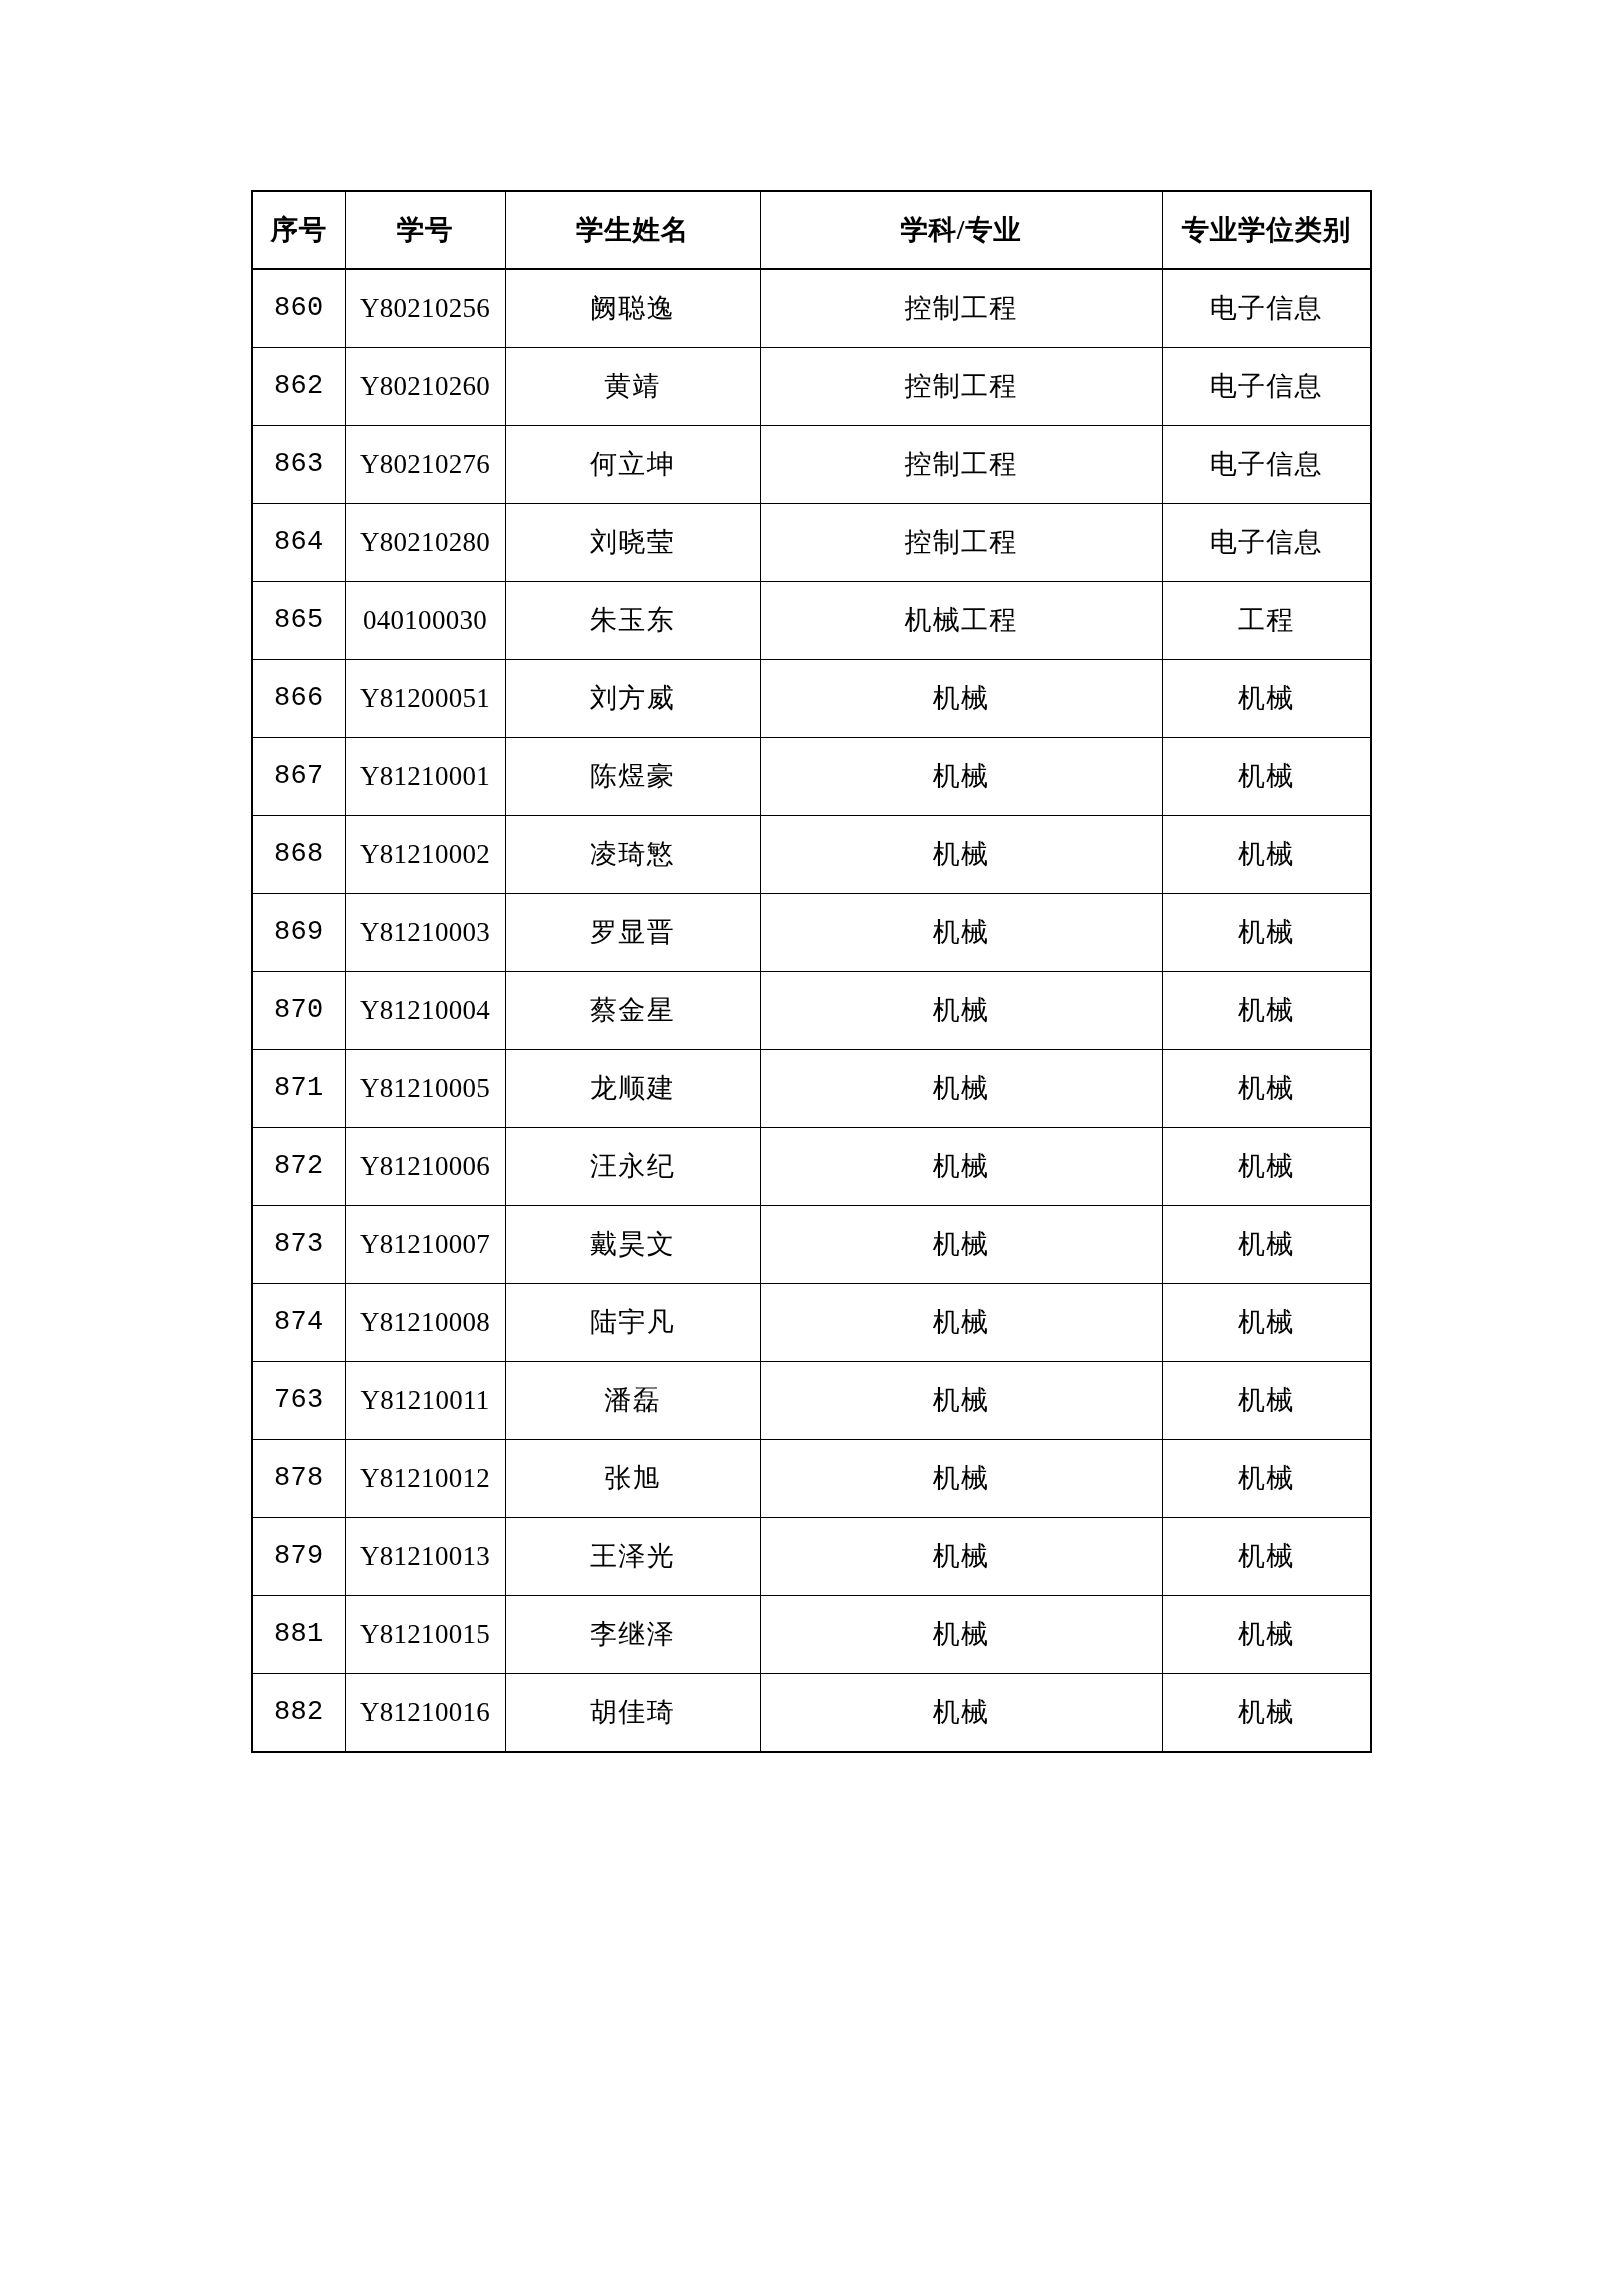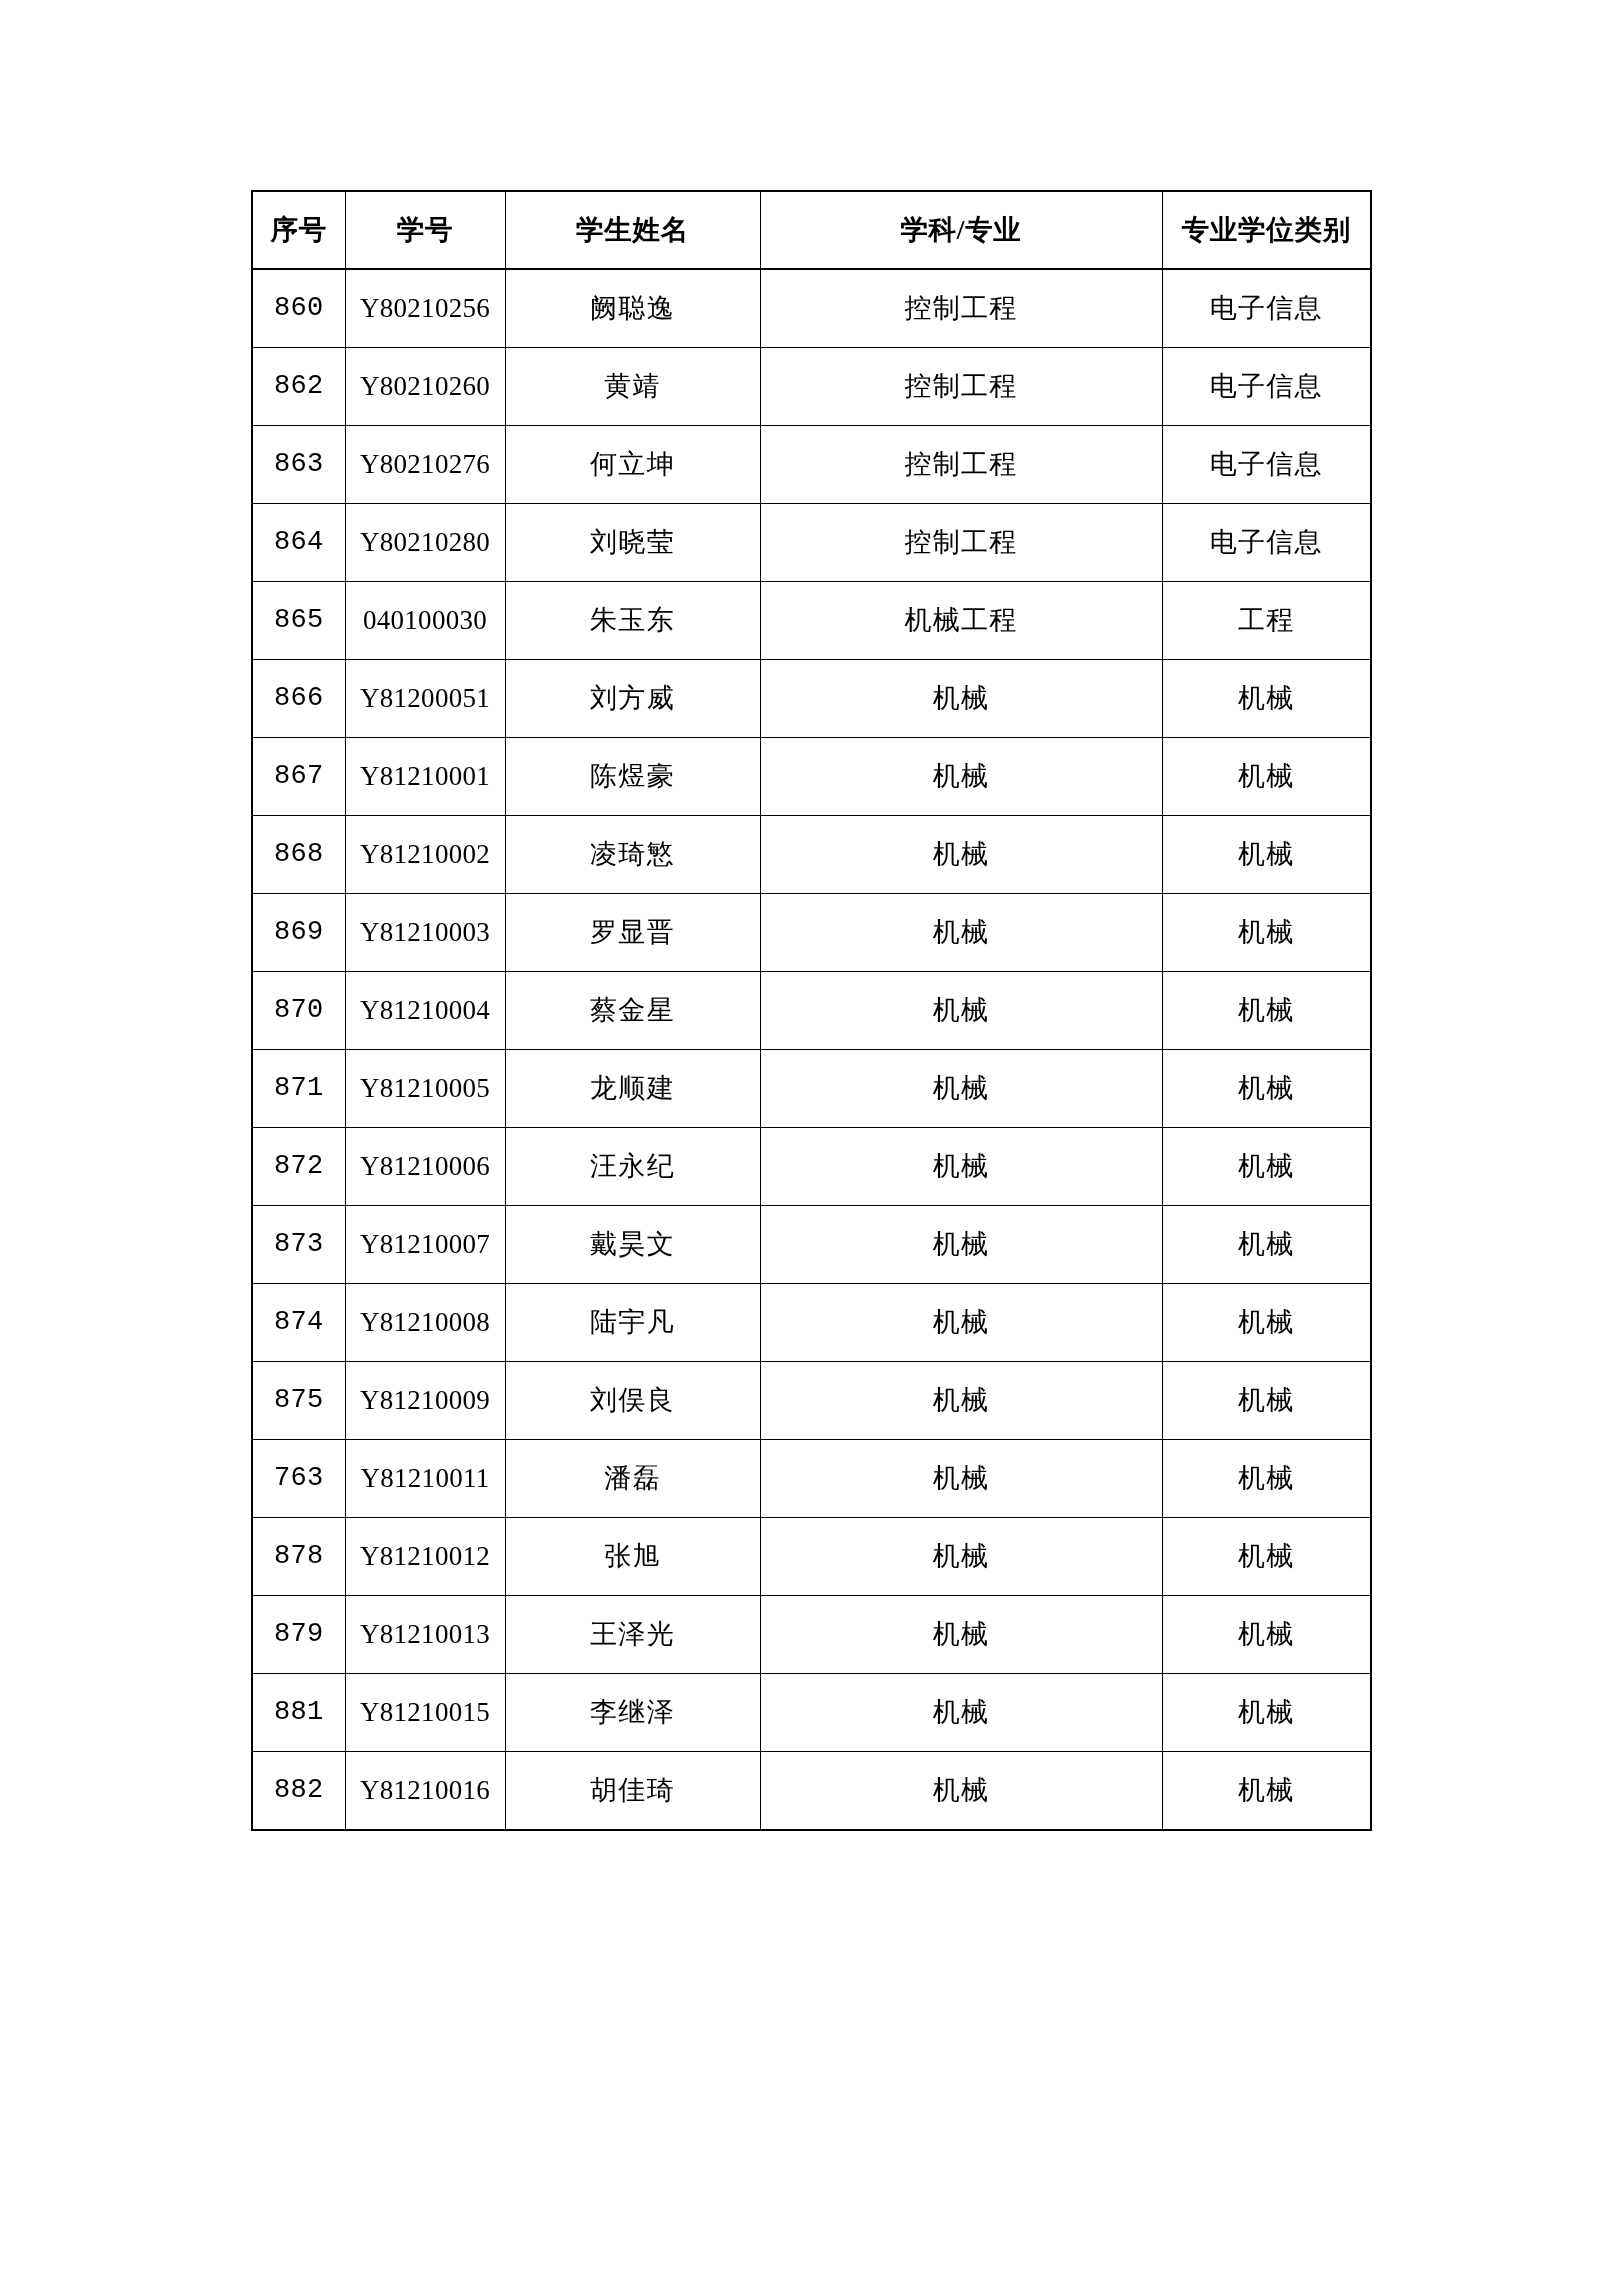--- a/index.html
+++ b/index.html
@@ -201,27 +201,20 @@
           <td class="cell-degree">机械</td>
         </tr>
         <tr>
           <td class="cell-seq">874</td>
           <td class="cell-id">Y81210008</td>
           <td class="cell-name">陆宇凡</td>
           <td class="cell-major">机械</td>
           <td class="cell-degree">机械</td>
         </tr>
         <tr>
-          <td class="cell-seq">875</td>
-          <td class="cell-id">Y81210009</td>
-          <td class="cell-name">刘俣良</td>
-          <td class="cell-major">机械</td>
-          <td class="cell-degree">机械</td>
-        </tr>
-        <tr>
           <td class="cell-seq">763</td>
           <td class="cell-id">Y81210011</td>
           <td class="cell-name">潘磊</td>
           <td class="cell-major">机械</td>
           <td class="cell-degree">机械</td>
         </tr>
         <tr>
           <td class="cell-seq">878</td>
           <td class="cell-id">Y81210012</td>
           <td class="cell-name">张旭</td>

